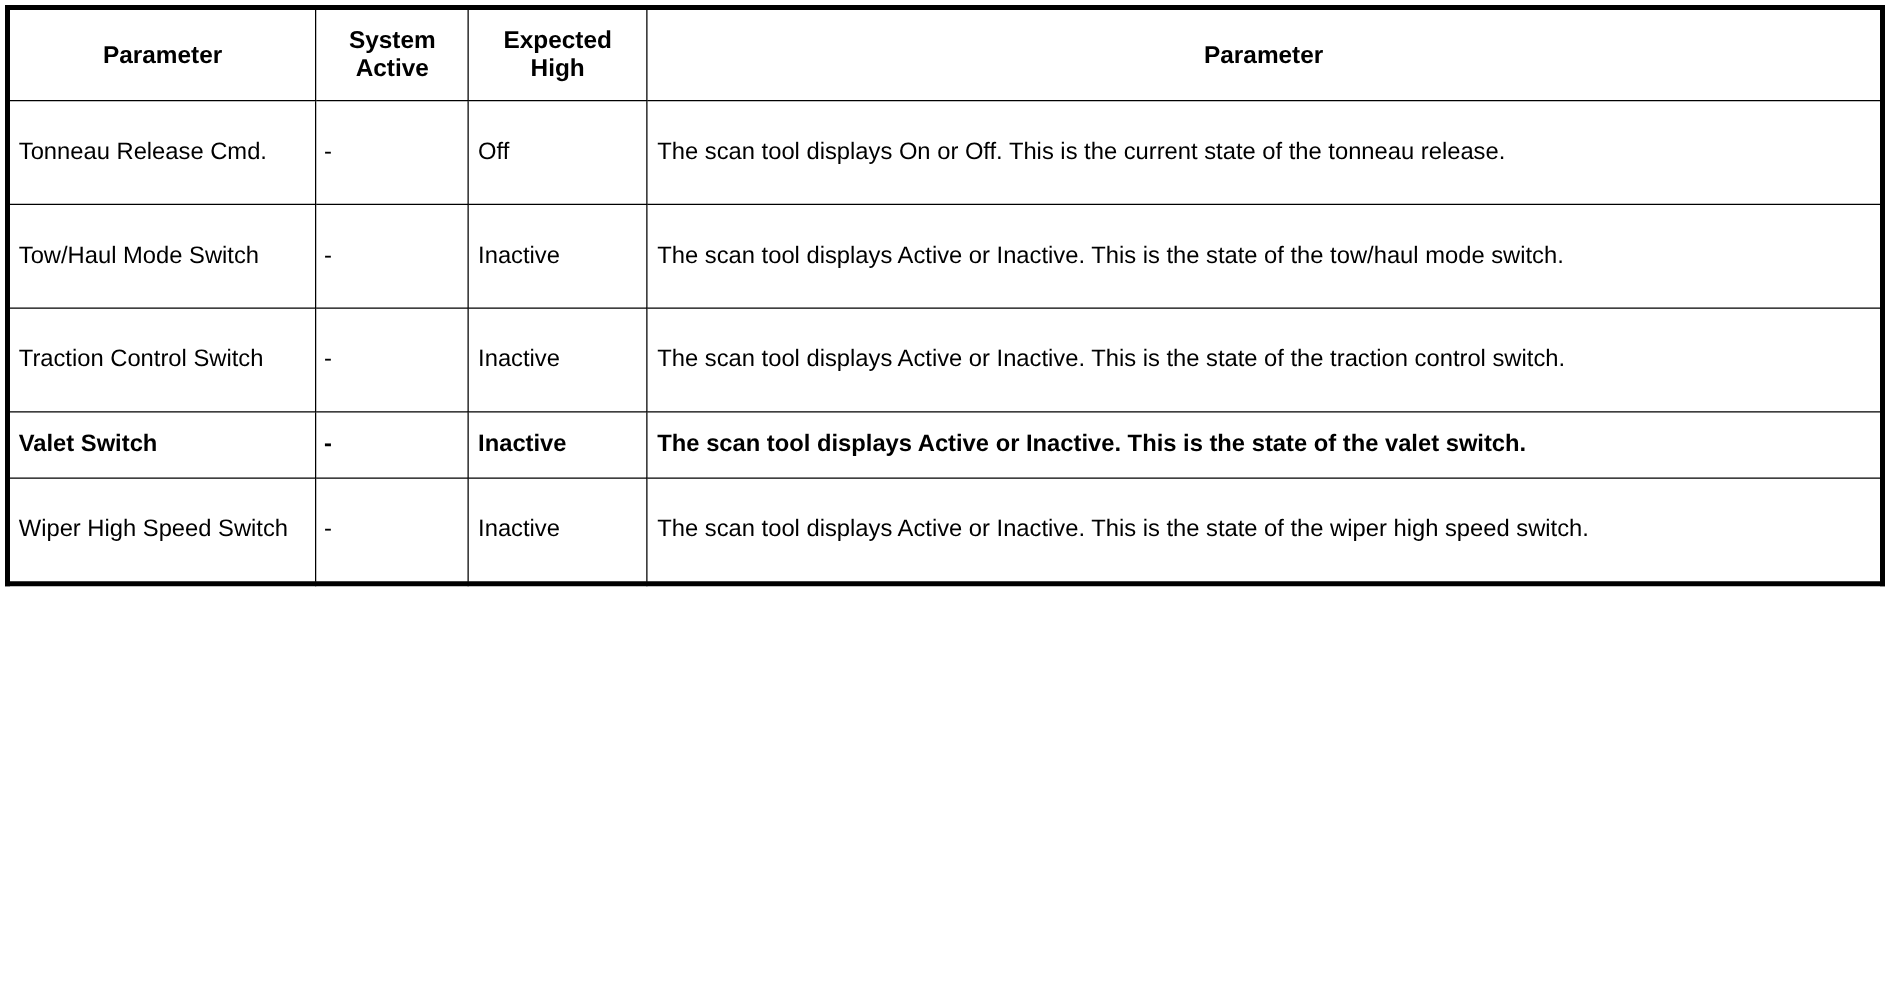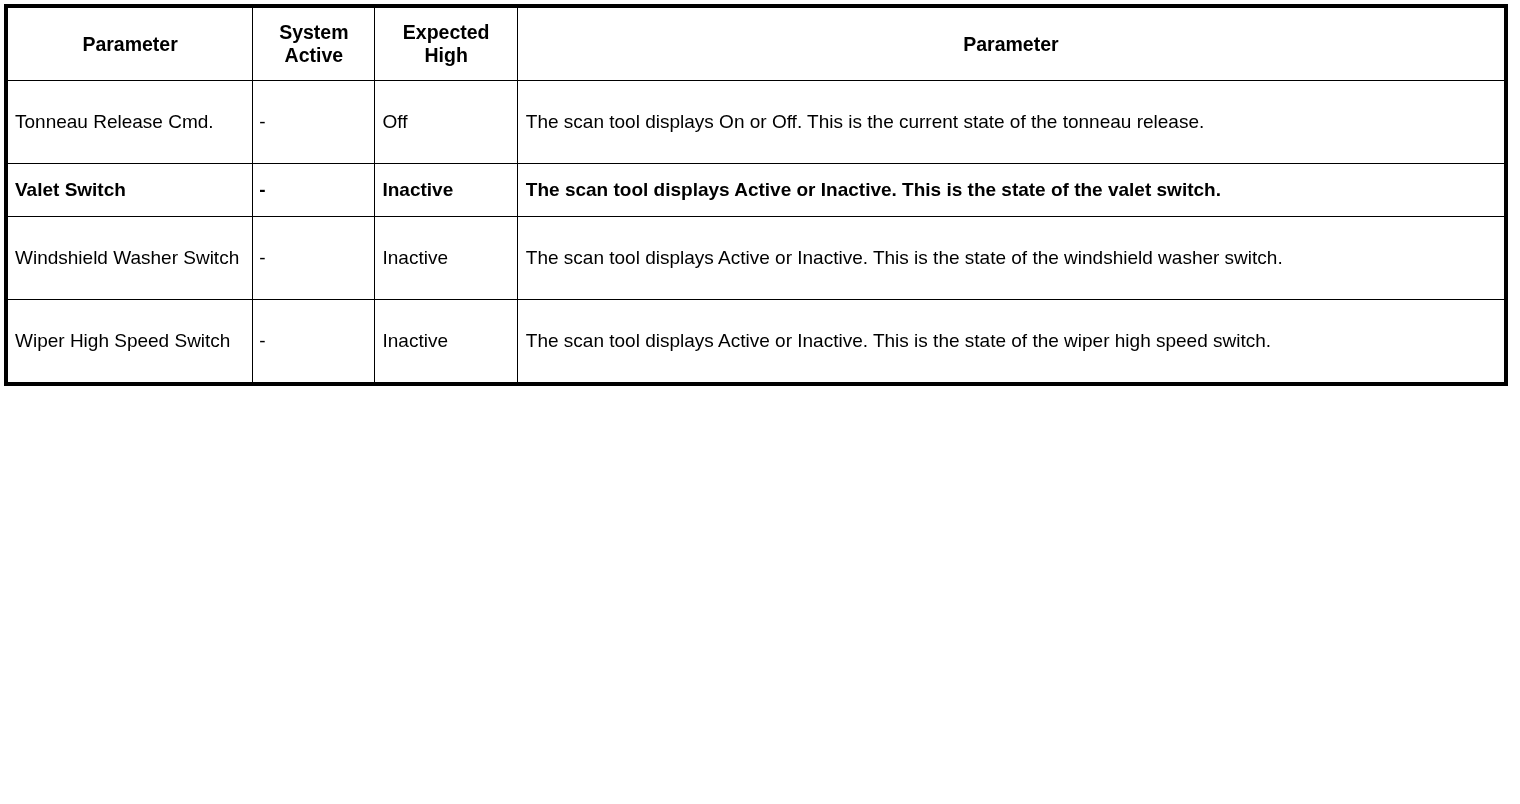--- a/index.html
+++ b/index.html
@@ -107,31 +107,37 @@
         <th class="def-head">Parameter</th>
       </tr>
     </thead>
     <tbody id="table-body">
         <tr class="h2">
           <td class="param">Tonneau Release Cmd.</td>
           <td class="state">-</td>
           <td class="value">Off</td>
           <td class="def">The scan tool displays On or Off. This is the current state of the tonneau release.</td>
         </tr>
+        <tr class="h2">
+          <td class="param">Tow/Haul Mode Switch</td>
+          <td class="state">-</td>
+          <td class="value">Inactive</td>
+          <td class="def">The scan tool displays Active or Inactive. This is the state of the tow/haul mode switch.</td>
+        </tr>
+        <tr class="h2">
+          <td class="param">Traction Control Switch</td>
+          <td class="state">-</td>
+          <td class="value">Inactive</td>
+          <td class="def">The scan tool displays Active or Inactive. This is the state of the traction control switch.</td>
+        </tr>
         <tr class="h1">
           <td class="param">Valet Switch</td>
           <td class="state">-</td>
           <td class="value">Inactive</td>
           <td class="def">The scan tool displays Active or Inactive. This is the state of the valet switch.</td>
-        </tr>
-        <tr class="h2">
-          <td class="param">Windshield Washer Switch</td>
-          <td class="state">-</td>
-          <td class="value">Inactive</td>
-          <td class="def">The scan tool displays Active or Inactive. This is the state of the windshield washer switch.</td>
         </tr>
         <tr class="h2">
           <td class="param">Wiper High Speed Switch</td>
           <td class="state">-</td>
           <td class="value">Inactive</td>
           <td class="def">The scan tool displays Active or Inactive. This is the state of the wiper high speed switch.</td>
         </tr>
       </tbody>
   </table>
 </div>

